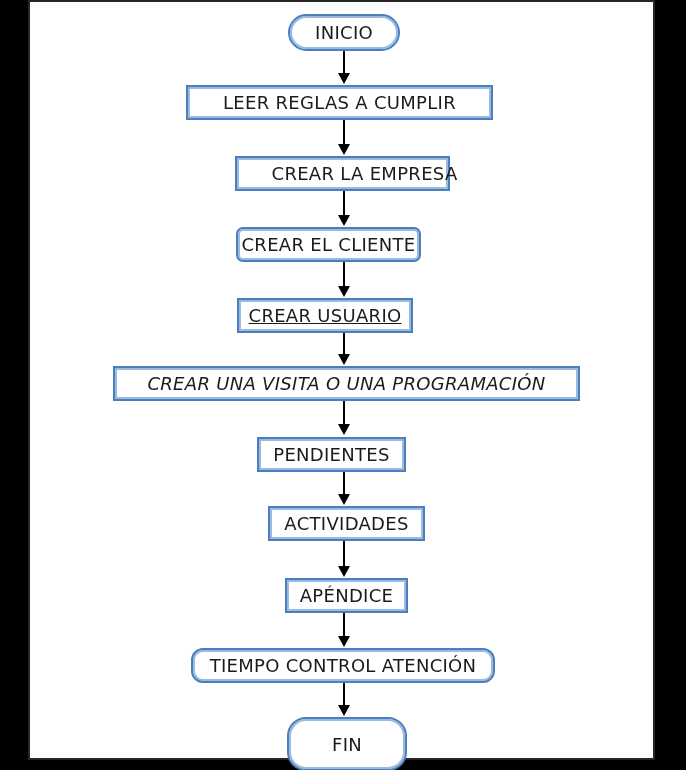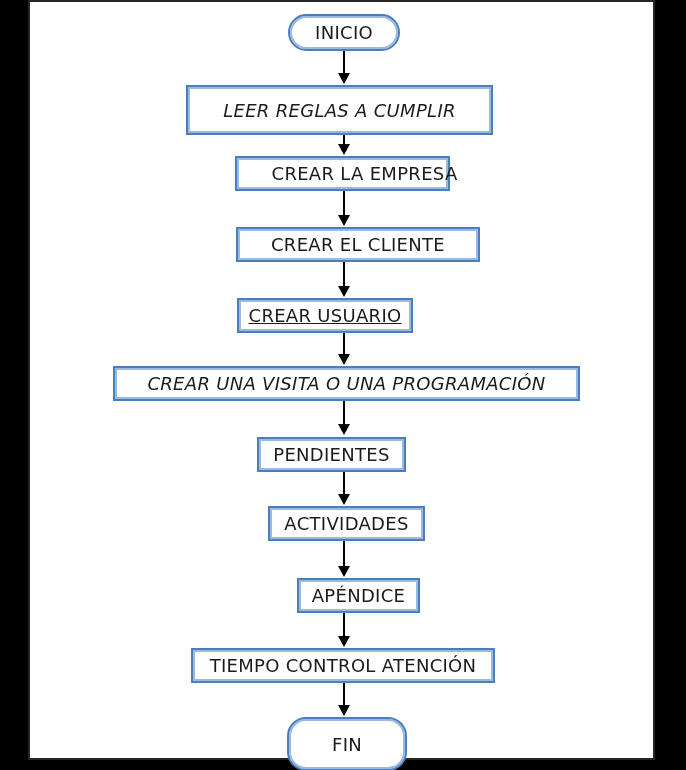--- a/index.html
+++ b/index.html
@@ -38,29 +38,29 @@
     align-items: center;
     justify-content: center;
     white-space: nowrap;
     z-index: 2;
   }
   .terminator {
     border-radius: 19px;
   }
   
   .n-inicio      { left: 288px; top:  14px; width: 112px; height: 37px; }
-  .n-leer        { left: 186px; top:  85px; width: 307px; height: 50px; font-style: italic; }
+  .n-leer        { left: 186px; top:  85px; width: 307px; height: 35px; }
   .n-empresa     { left: 235px; top: 156px; width: 215px; height: 35px; padding-left: 44px; }
-  .n-cliente     { left: 236px; top: 227px; width: 244px; height: 35px; }
+  .n-cliente     { left: 236px; top: 227px; width: 185px; height: 35px; border-radius: 7px; }
   .n-usuario     { left: 237px; top: 298px; width: 176px; height: 35px; text-decoration: underline; }
   .n-visita      { left: 113px; top: 366px; width: 467px; height: 35px; font-style: italic; }
   .n-pendientes  { left: 257px; top: 437px; width: 149px; height: 35px; }
   .n-actividades { left: 268px; top: 506px; width: 157px; height: 35px; }
-  .n-apendice    { left: 285px; top: 578px; width: 123px; height: 35px; margin-left: 12px; }
-  .n-tiempo      { left: 191px; top: 648px; width: 304px; height: 35px; }
+  .n-apendice    { left: 285px; top: 578px; width: 123px; height: 35px; }
+  .n-tiempo      { left: 191px; top: 648px; width: 304px; height: 35px; border-radius: 12px; }
   .n-fin         { left: 287px; top: 717px; width: 120px; height: 54px; }
 
   .arrow {
     position: absolute;
     width: 12px;
     left: 338px;
     z-index: 1;
   }
   .arrow::before {
     content: "";

